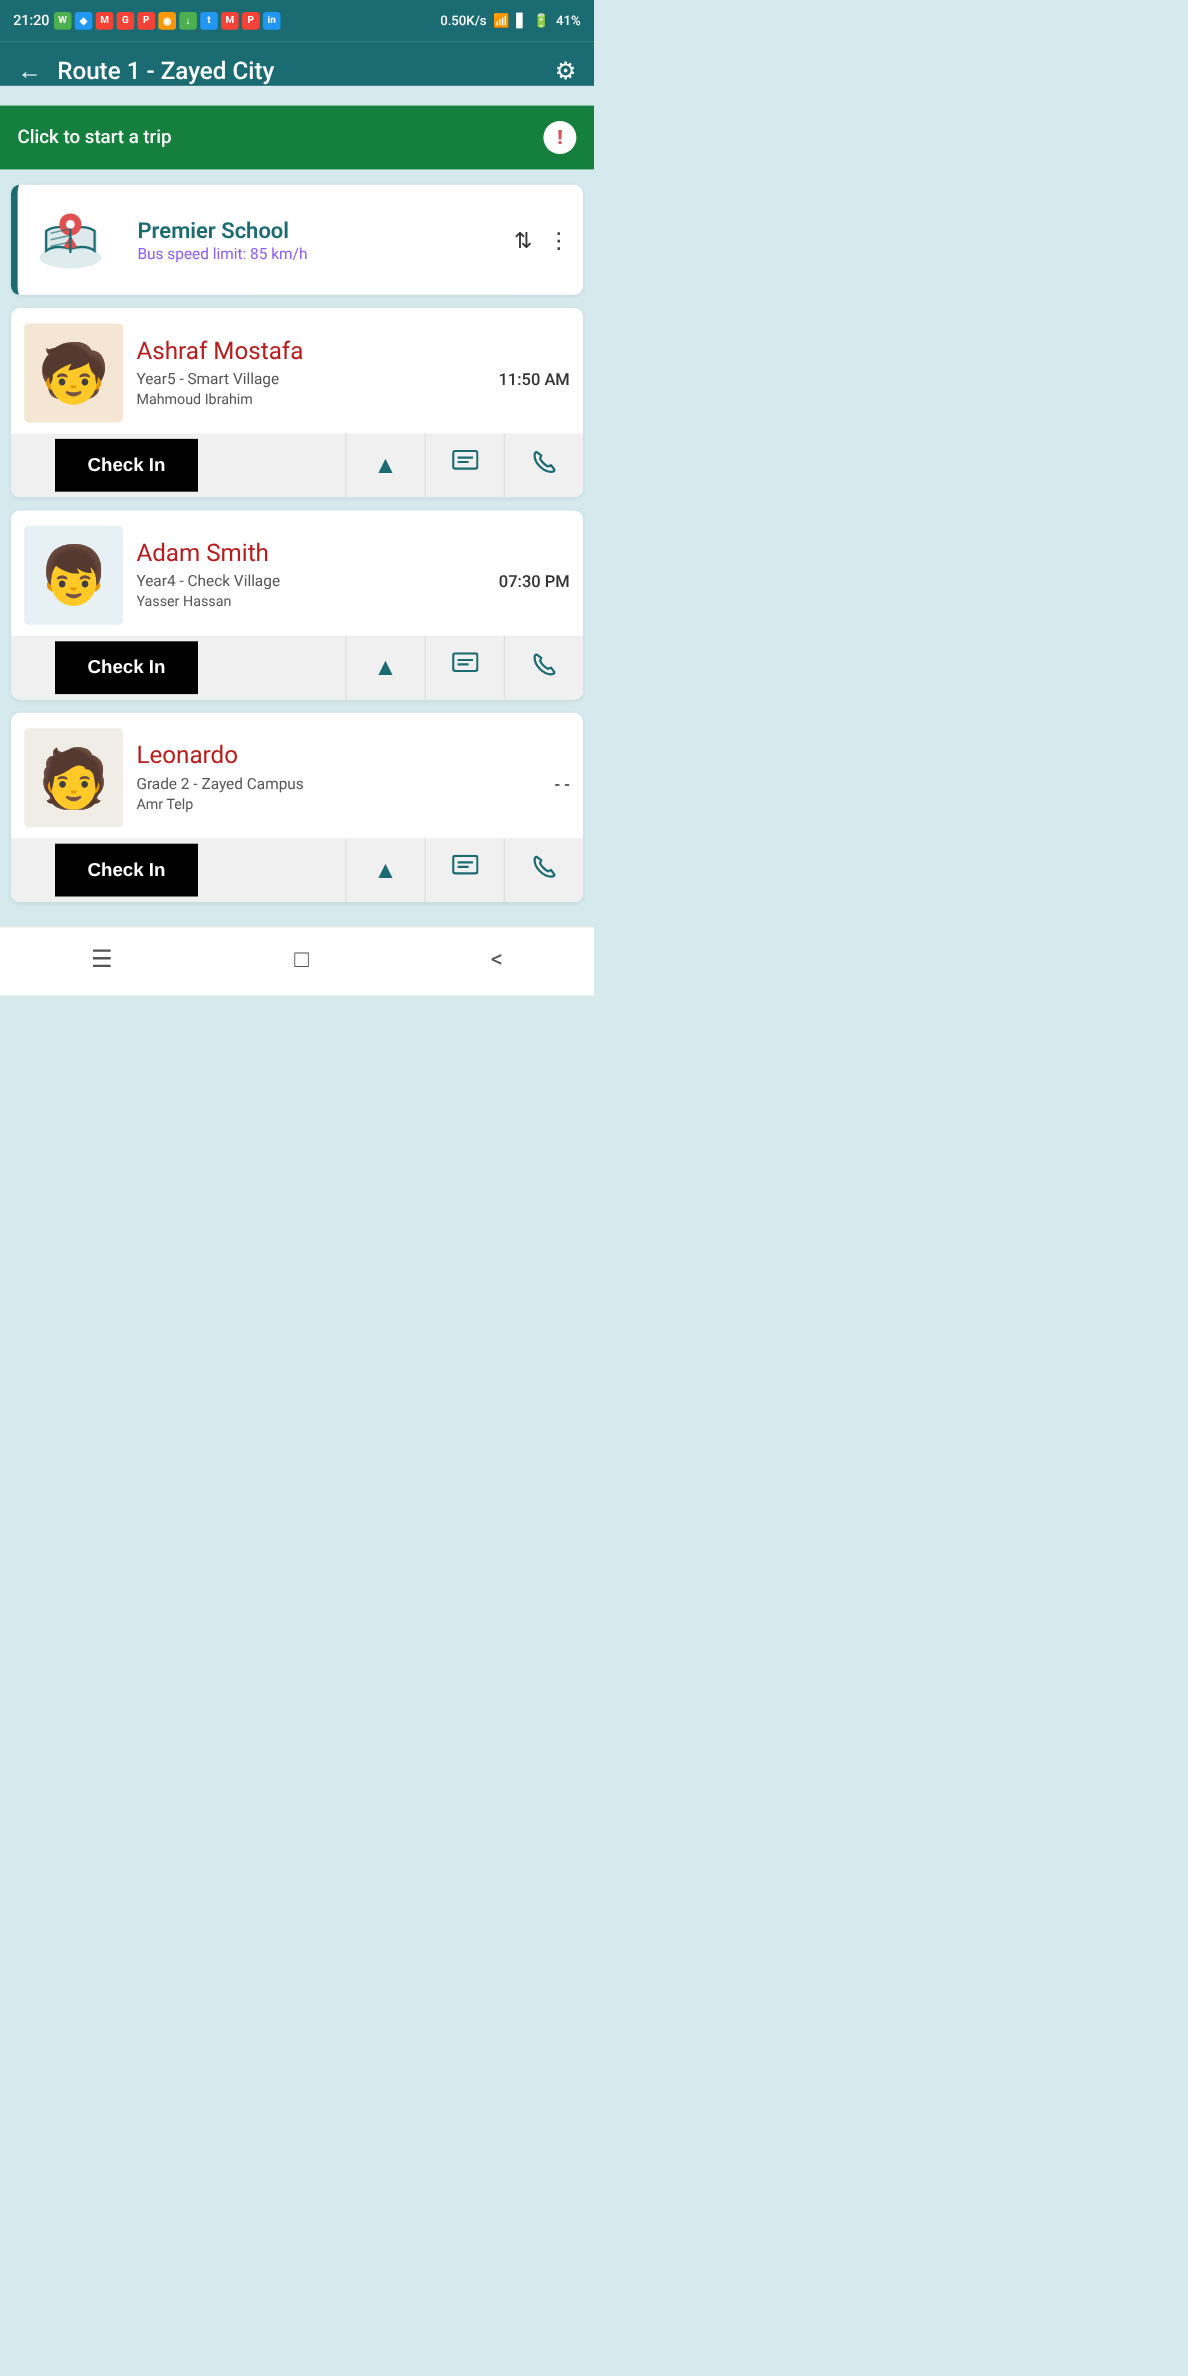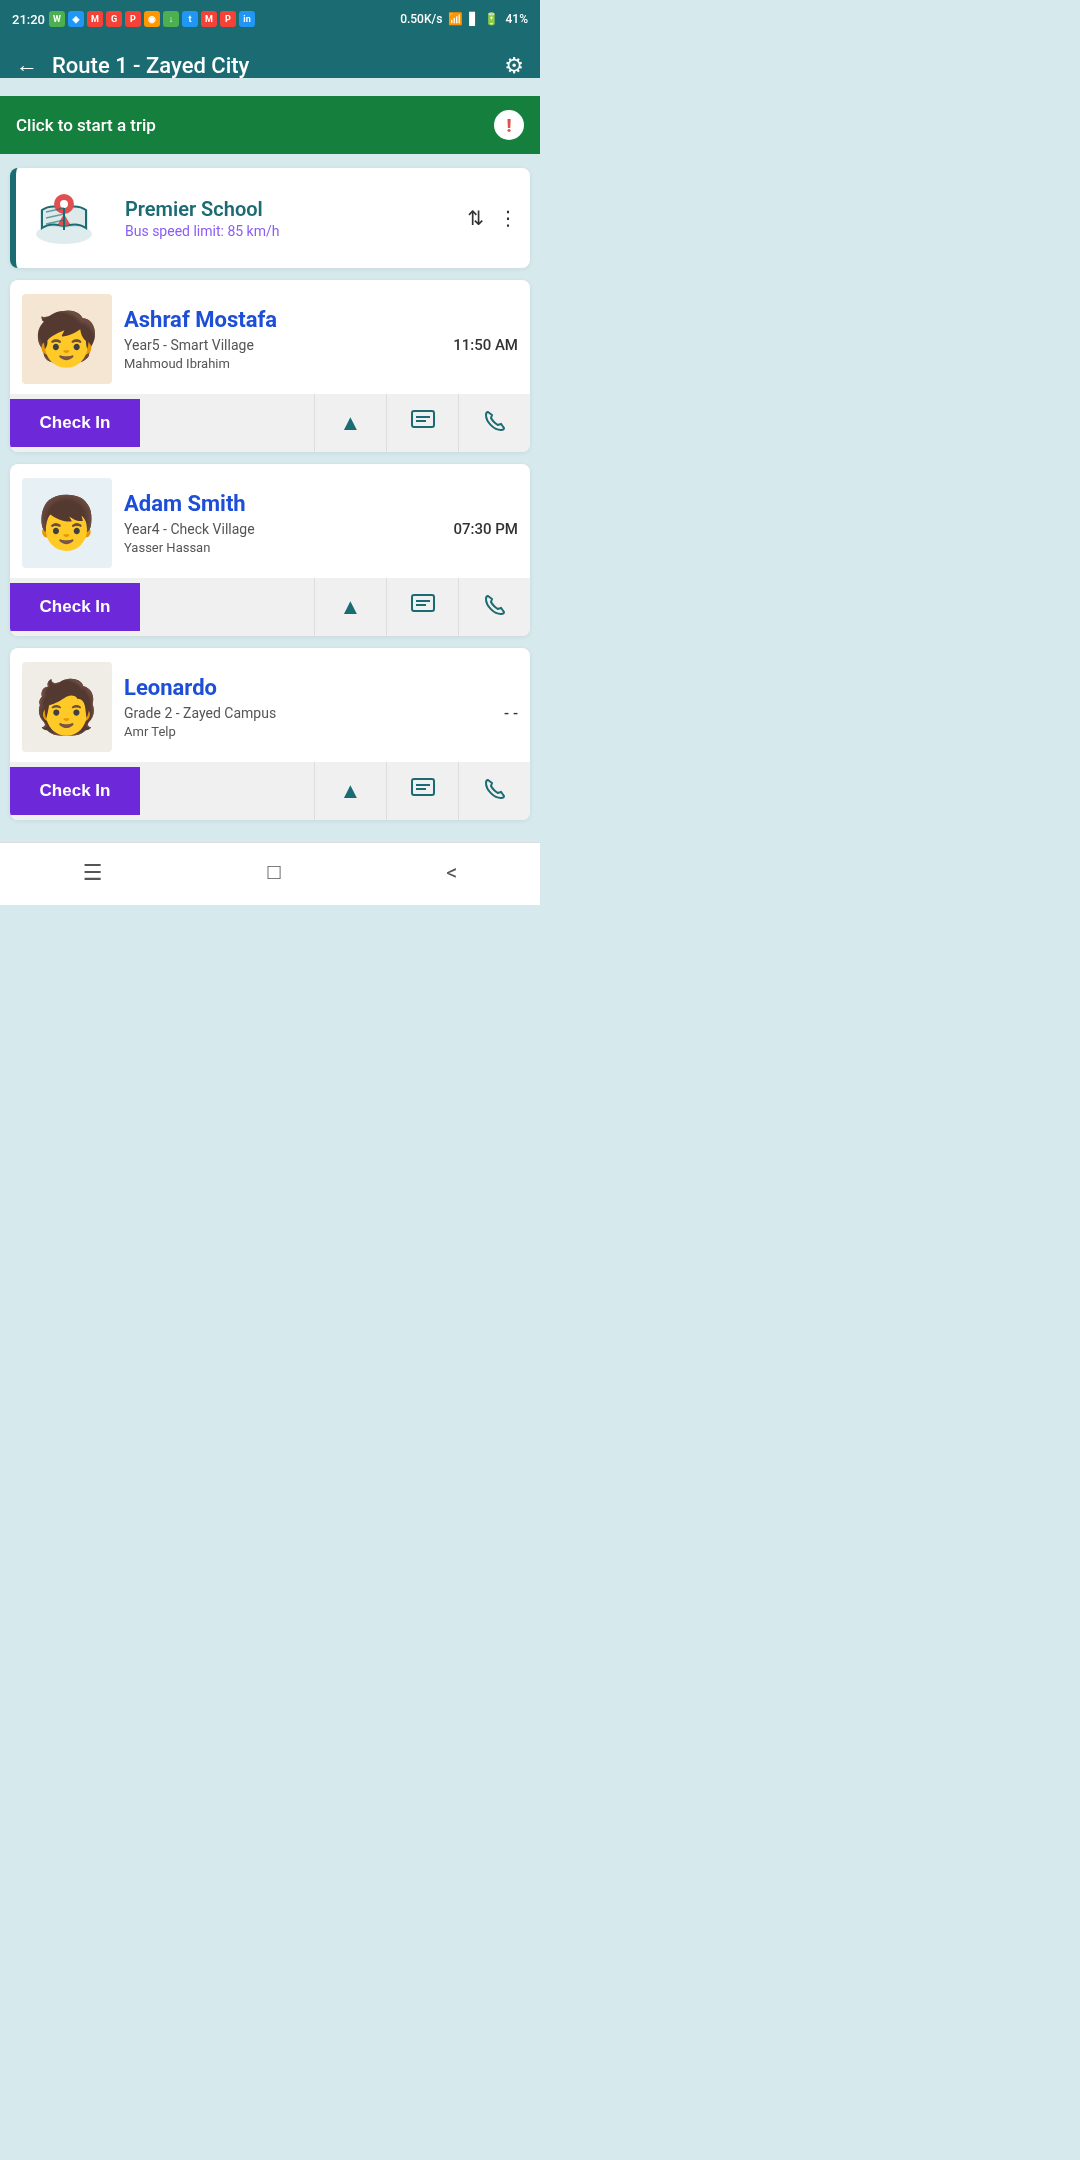--- a/index.html
+++ b/index.html
@@ -184,22 +184,22 @@
       width: 90px; height: 90px;
       flex-shrink: 0;
       border-radius: 4px;
       overflow: hidden;
       background: #eee;
       display: flex; align-items: center; justify-content: center;
     }
     .student-details { flex: 1; }
     .student-name {
       font-size: 22px;
-      font-weight: 700;
-      color: #1d4ed8;
+      font-weight: 400;
+      color: #b91c1c;
       margin-bottom: 4px;
     }
     .student-meta {
       font-size: 14px;
       color: #555;
       display: flex;
       align-items: center;
       justify-content: space-between;
     }
     .student-time {
@@ -213,29 +213,30 @@
       margin-top: 2px;
     }
 
     
     .student-actions-row {
       background: #f0f0f0;
       display: flex;
       align-items: center;
     }
     .checkin-btn {
-      background: #6d28d9;
+      background: #000000;
       color: #fff;
       border: none;
       padding: 14px 22px;
       font-size: 17px;
       font-weight: 600;
       cursor: pointer;
       border-radius: 0;
       min-width: 130px;
+      margin-left: 40px;
     }
     .action-icons {
       flex: 1;
       display: flex;
       justify-content: flex-end;
       align-items: center;
     }
     .action-btn {
       width: 72px; height: 58px;
       display: flex; align-items: center; justify-content: center;

